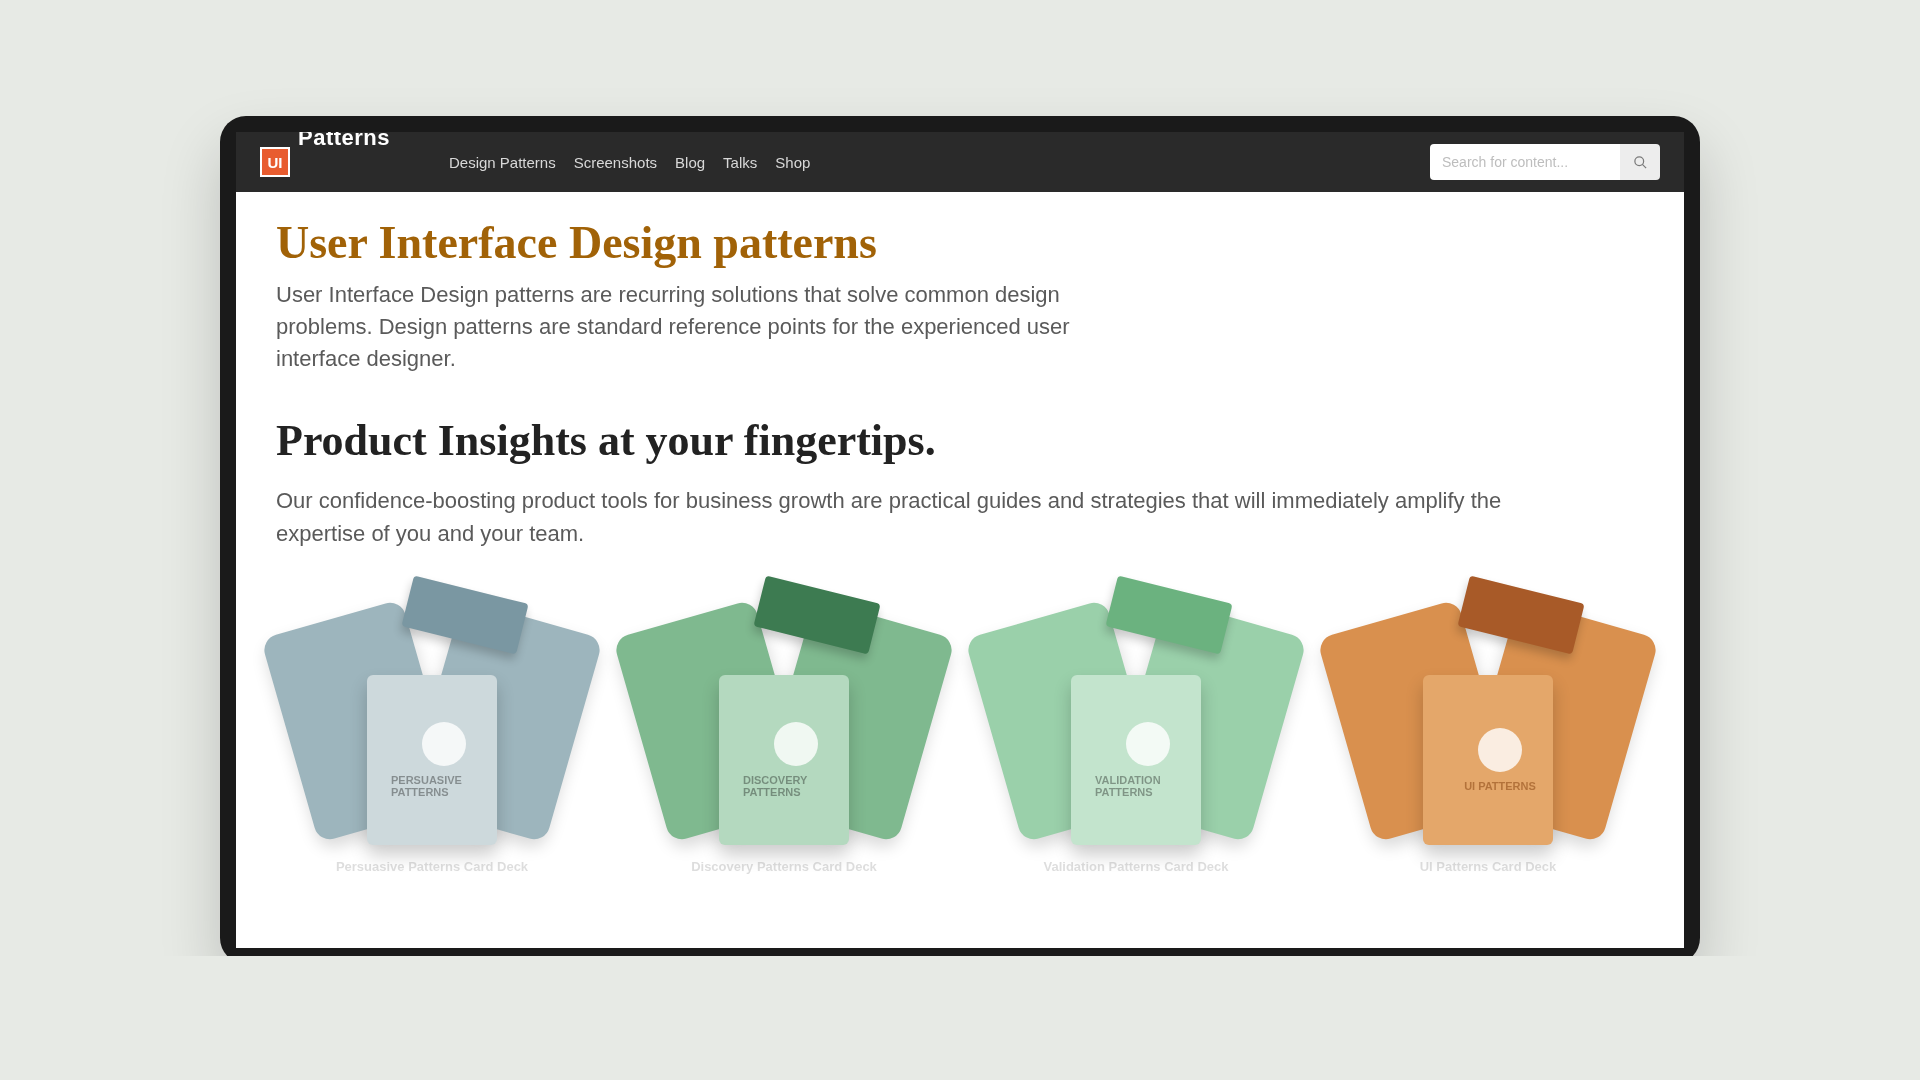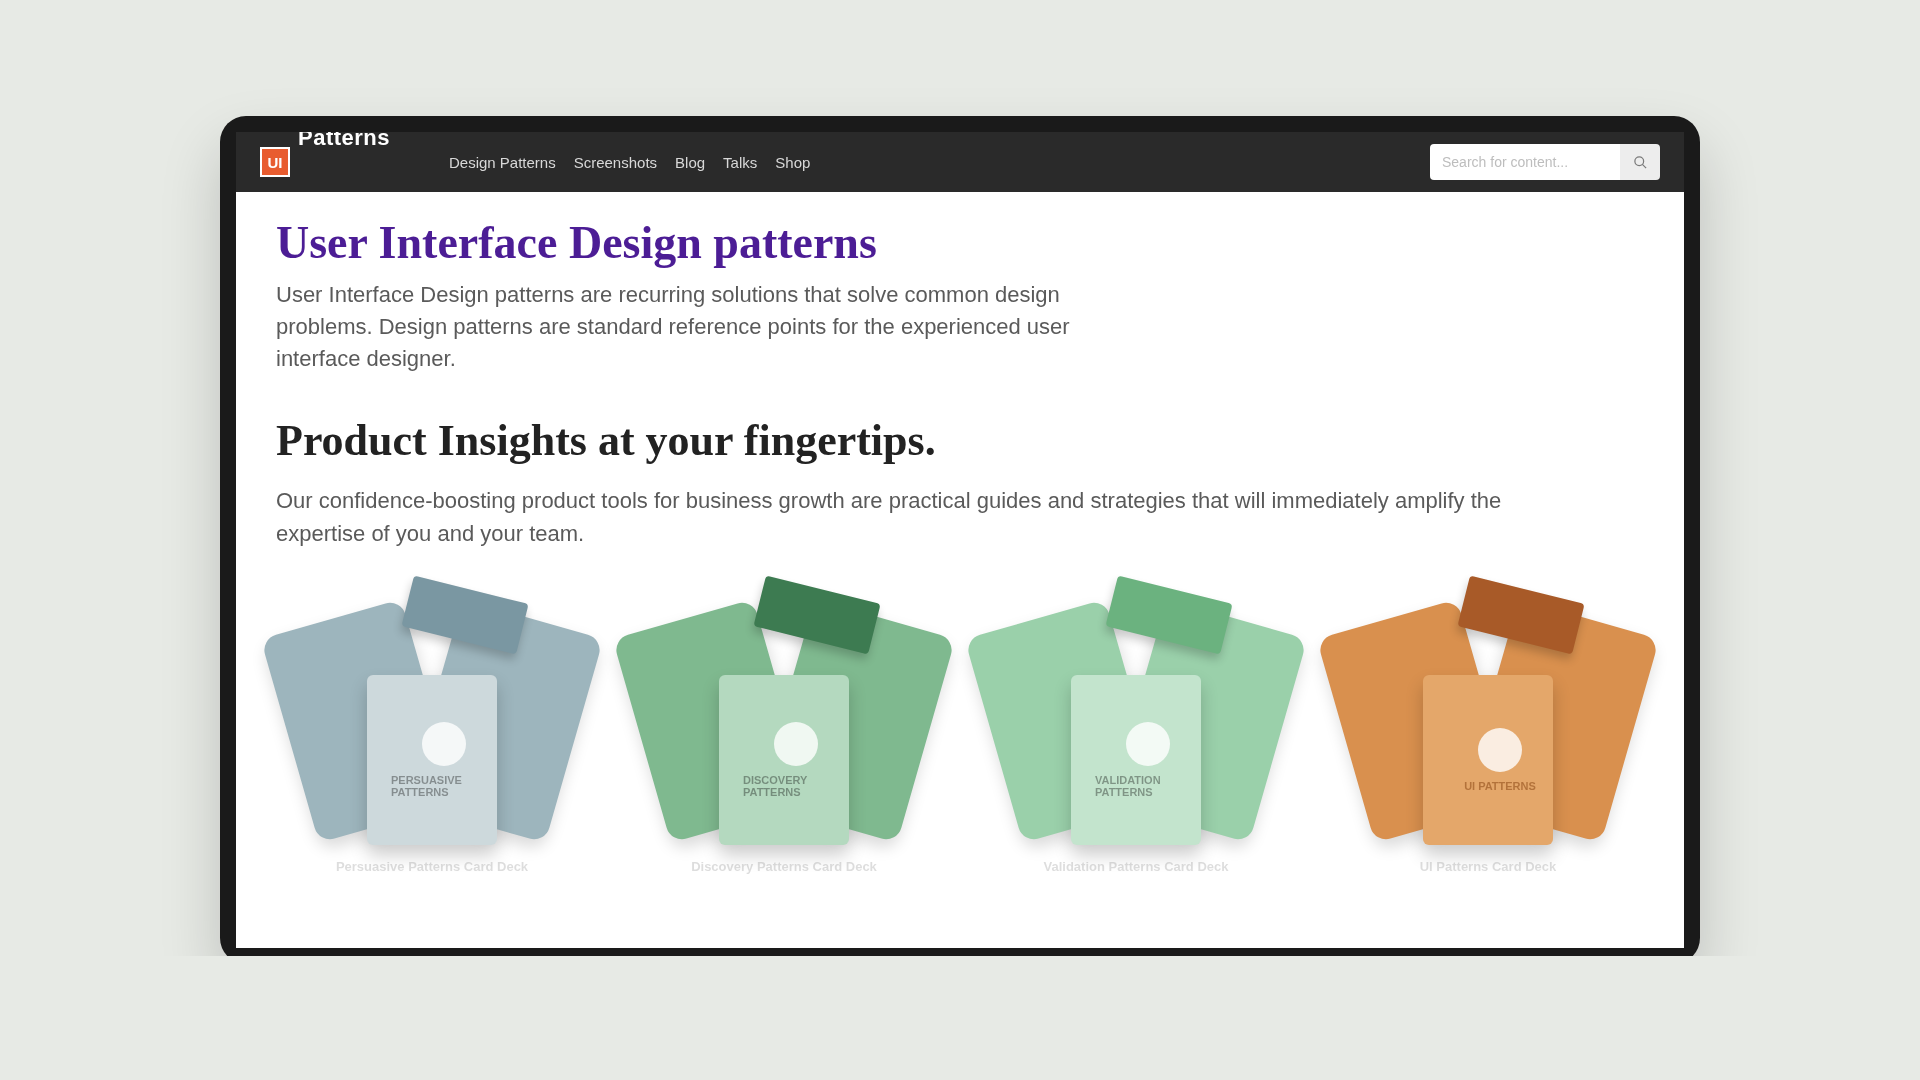--- a/index.html
+++ b/index.html
@@ -86,21 +86,21 @@
   .search-btn svg { width: 15px; height: 15px; stroke: #7a7a7a; fill: none; stroke-width: 2; }
 
   
   .page {
     padding: 24px 40px 0 40px;
     color: #3a3a3a;
   }
   .h1 {
     font-family: Georgia, "Times New Roman", serif;
     font-weight: 800;
-    color: #4c1d95;
+    color: #a16207;
     font-size: 46px;
     margin-bottom: 10px;
   }
   .lead {
     font-size: 22px; color: #5a5a5a; line-height: 1.45;
     max-width: 840px; margin-bottom: 40px;
   }
   .h2 {
     font-family: Georgia, "Times New Roman", serif;
     font-weight: 800; color: #222; font-size: 44px;

